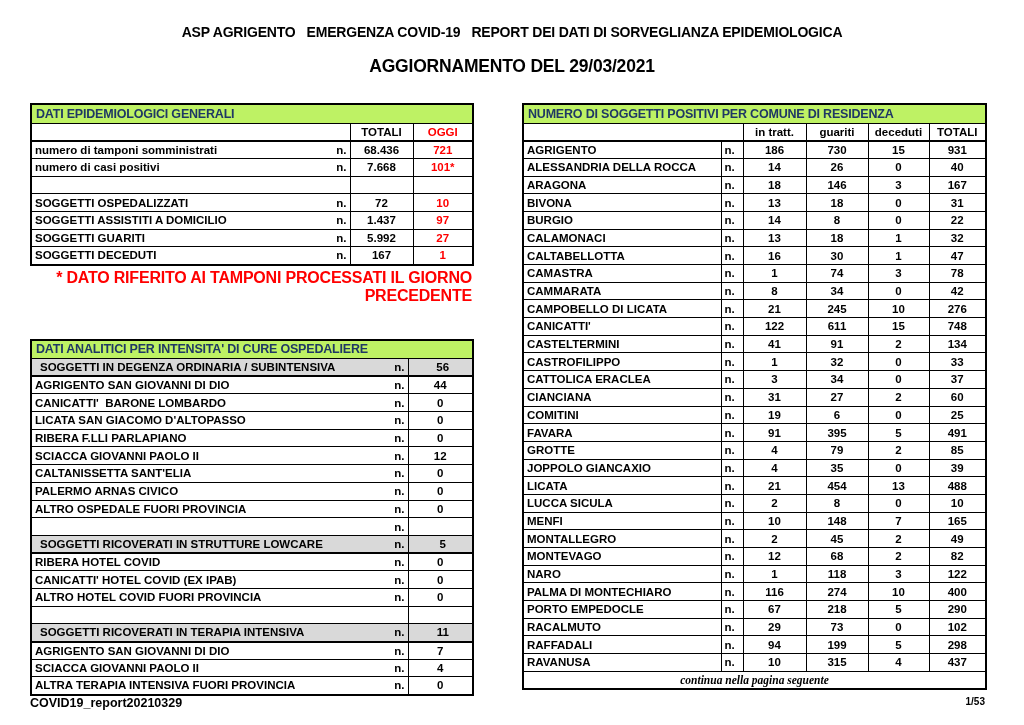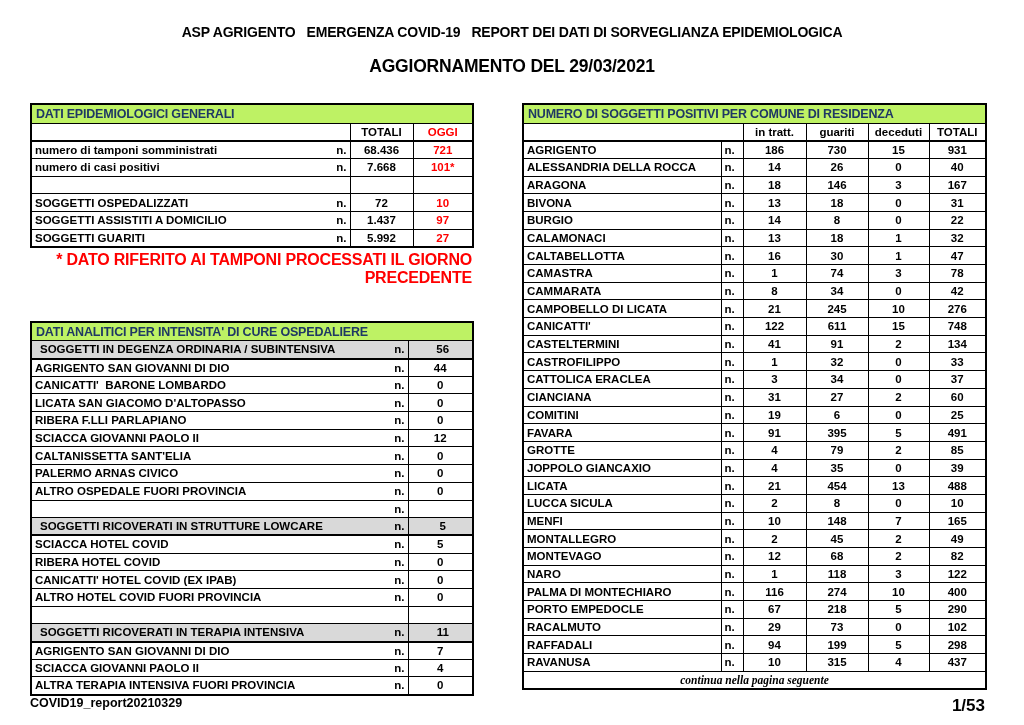--- a/index.html
+++ b/index.html
@@ -51,21 +51,21 @@
   td.hr { border-right-style: hidden; }
   td.hl { border-left-style: hidden; }
   td.unit-td { padding: 0 2px 0 3px; text-align: left; }
   tr.table-footer-row td { text-align: center; font-style: italic; height: 18px; font-family: Liberation Serif, serif; }
   .note {
     margin-top: 3px; text-align: right;
     color: #FF0000; font-size: 16px; letter-spacing: -0.2px;
   }
   .tbl-spacer { height: 34px; }
   .page-footer-left  { position: absolute; left: 30px;  top: 696px; font-size: 12.5px; }
-  .page-footer-right { position: absolute; right: 39px; top: 696px; font-size: 17px; }
+  .page-footer-right { position: absolute; right: 39px; top: 696px; font-size: 10px; }
 </style>
 </head>
 <body>
 
 <div class="report-title">ASP AGRIGENTO   EMERGENZA COVID-19   REPORT DEI DATI DI SORVEGLIANZA EPIDEMIOLOGICA</div>
 <div class="report-subtitle">AGGIORNAMENTO DEL 29/03/2021</div>
 
 <div class="left-col">
 
   <table class="tbl">
@@ -106,20 +106,25 @@
         <tr class="row">
           <td class="lbl"><div class="fx"><span class="lab">SOGGETTI ASSISTITI A DOMICILIO</span><span class="unit">n.</span></div></td>
           <td class="num">1.437</td>
           <td class="num oggi">97</td>
         </tr>
         <tr class="row">
           <td class="lbl"><div class="fx"><span class="lab">SOGGETTI GUARITI</span><span class="unit">n.</span></div></td>
           <td class="num">5.992</td>
           <td class="num oggi">27</td>
         </tr>
+        <tr class="row">
+          <td class="lbl"><div class="fx"><span class="lab">SOGGETTI DECEDUTI</span><span class="unit">n.</span></div></td>
+          <td class="num">167</td>
+          <td class="num oggi">1</td>
+        </tr>
       </tbody>
   </table>
 
   <div class="note">* DATO RIFERITO AI TAMPONI PROCESSATI IL GIORNO PRECEDENTE</div>
   <div class="tbl-spacer"></div>
 
   <table class="tbl">
     <colgroup>
         <col style="width:377px">
         <col style="width:65px">
@@ -164,24 +169,20 @@
           <td class="lbl"><div class="fx"><span class="lab">ALTRO OSPEDALE FUORI PROVINCIA</span><span class="unit">n.</span></div></td>
           <td class="num">0</td>
         </tr>
         <tr class="row">
           <td class="lbl"><div class="fx"><span class="lab"></span><span class="unit">n.</span></div></td>
           <td class="num"></td>
         </tr>
         <tr class="row sub">
           <td class="lbl hr"><div class="fx"><span class="lab">SOGGETTI RICOVERATI IN STRUTTURE LOWCARE</span><span class="unit">n.</span></div></td>
           <td class="num hl">5</td>
-        </tr>
-        <tr class="row">
-          <td class="lbl"><div class="fx"><span class="lab">SCIACCA HOTEL COVID</span><span class="unit">n.</span></div></td>
-          <td class="num">5</td>
         </tr>
         <tr class="row">
           <td class="lbl"><div class="fx"><span class="lab">RIBERA HOTEL COVID</span><span class="unit">n.</span></div></td>
           <td class="num">0</td>
         </tr>
         <tr class="row">
           <td class="lbl"><div class="fx"><span class="lab">CANICATTI' HOTEL COVID (EX IPAB)</span><span class="unit">n.</span></div></td>
           <td class="num">0</td>
         </tr>
         <tr class="row">

